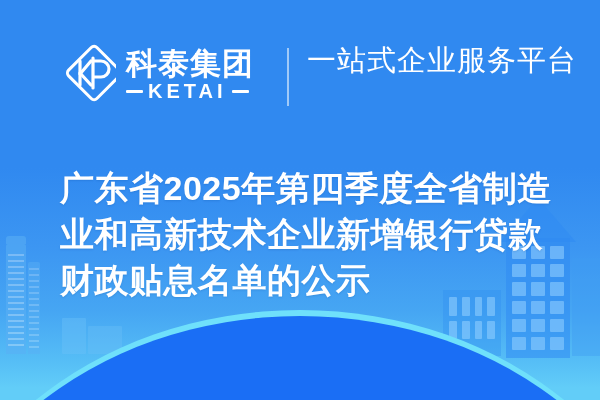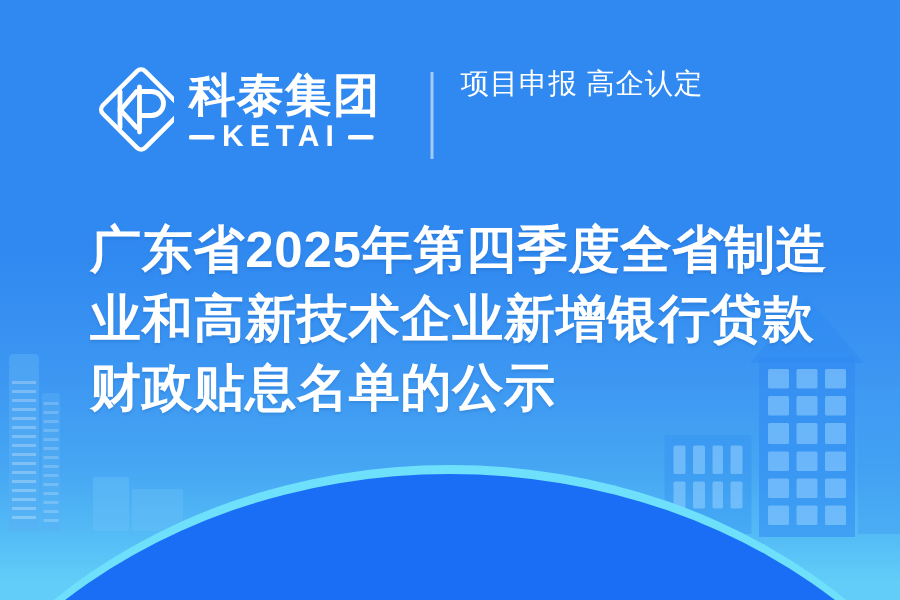--- a/index.html
+++ b/index.html
@@ -117,21 +117,21 @@
     color:#ffffff;font-size:29px;line-height:36px;letter-spacing:1px;
     white-space:nowrap;
   }
   .tagline-2{
     color:#ffffff;font-size:19px;line-height:26px;letter-spacing:.5px;
     white-space:nowrap;margin-top:2px;
   }
 
   
   .title{
-    position:absolute;left:60px;top:144px;width:512px;
+    position:absolute;left:60px;top:165px;width:512px;
     color:#ffffff;font-size:34px;font-weight:bold;line-height:46px;
     letter-spacing:.5px;text-shadow:0 1px 2px rgba(0,60,140,.18);
   }
 </style>
 </head>
 <body>
 
 <div class="banner">
 
   <div class="city">
@@ -200,20 +200,20 @@
           <span class="logo-dash"></span>
           <span class="logo-en">KETAI</span>
           <span class="logo-dash"></span>
         </div>
       </div>
     </div>
 
     <div class="divider"></div>
 
     <div class="tagline">
-      <div class="tagline-2">项目申报 高企认定</div>
+      <div class="tagline-1">一站式企业服务平台</div>
     </div>
 
   </div>
 
   <div class="title">广东省2025年第四季度全省制造业和高新技术企业新增银行贷款财政贴息名单的公示</div>
 
 </div>
 
 </body></html>

